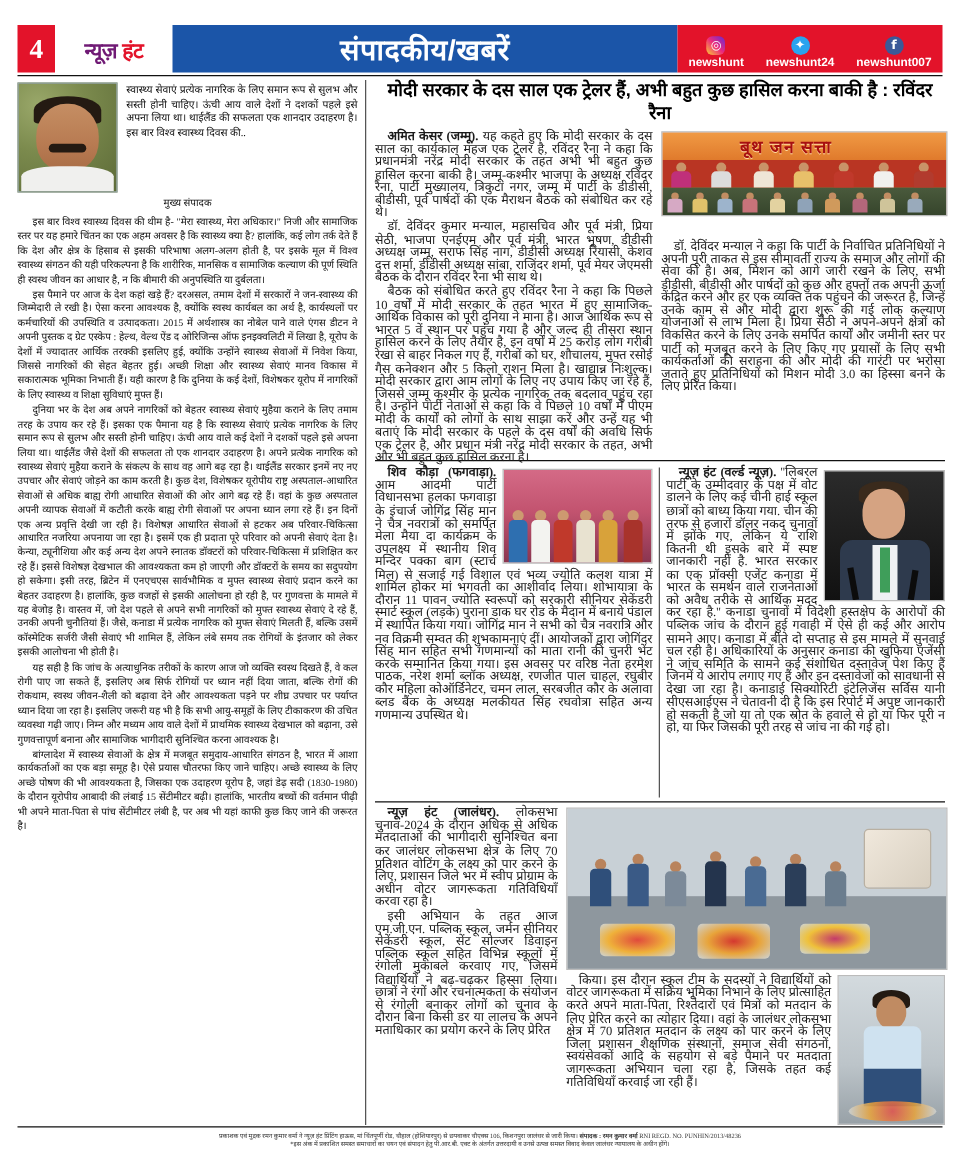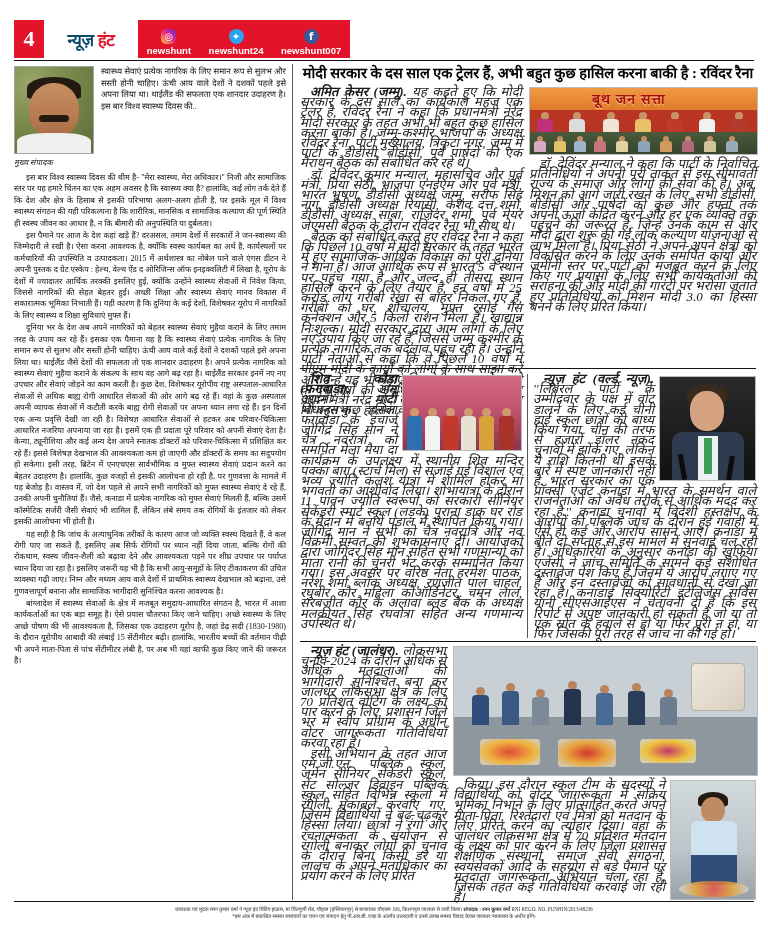--- a/index.html
+++ b/index.html
@@ -11,68 +11,68 @@
     -webkit-font-smoothing:antialiased;
   }
   .page{position:relative;width:768px;height:940px;overflow:hidden;background:#fff;}
 
   
   .masthead{position:absolute;left:14px;top:20px;width:740px;height:38px;display:flex;align-items:stretch;}
   .mh-pageno{width:30px;background:#e3132a;color:#fff;display:flex;align-items:center;justify-content:center;
     font-family:"Liberation Serif",serif;font-size:22px;font-weight:700;}
   .mh-logo{width:86px;background:#ffffff;display:flex;align-items:center;justify-content:center;padding:0 4px;}
   .mh-logo-txt{font-family:"Liberation Sans",sans-serif;font-weight:700;font-size:17px;letter-spacing:-.5px;}
-  .mh-logo-txt .blue{color:#0c4a6e;}
+  .mh-logo-txt .blue{color:#701a75;}
   .mh-logo-txt .red{color:#e3132a;}
   .mh-date{width:122px;background:#e3132a;color:#fff;display:flex;flex-direction:column;justify-content:center;
     padding-left:6px;font-family:"Liberation Sans",sans-serif;font-weight:700;font-size:9.5px;line-height:11.5px;letter-spacing:.2px;}
   .mh-title{flex:1;background:#1b55a8;color:#fff;display:flex;align-items:center;justify-content:center;
     font-family:"Liberation Sans",sans-serif;font-weight:700;font-size:23px;letter-spacing:.5px;}
   .mh-social{width:212px;background:#e3132a;display:flex;align-items:flex-end;justify-content:space-around;padding-bottom:2px;}
   .soc{display:flex;flex-direction:column;align-items:center;gap:1px;}
   .soc-ic{width:15px;height:15px;border-radius:4px;display:flex;align-items:center;justify-content:center;
     font-family:"DejaVu Sans",sans-serif;font-size:10px;color:#fff;font-weight:700;}
   .ic-ig{background:linear-gradient(45deg,#f9ce34,#ee2a7b,#6228d7);border-radius:5px;}
   .ic-tw{background:#2aa3ef;border-radius:50%;}
   .ic-fb{background:#3b5998;border-radius:50%;}
   .soc-lbl{color:#fff;font-family:"Liberation Sans",sans-serif;font-weight:700;font-size:9.5px;}
 
   
   .hr-thick{position:absolute;background:#111;}
   .vline{position:absolute;width:1px;background:#555;}
 
   
   .hl{font-family:"Liberation Sans","DejaVu Sans",sans-serif;font-weight:700;color:#000;text-align:center;line-height:1.18;}
-  .body{font-family:"Liberation Serif","DejaVu Serif",serif;font-size:13px;line-height:10.2px;text-align:justify;color:#1a1a1a;font-style:italic;}
+  .body{font-family:"Liberation Serif","DejaVu Serif",serif;font-size:10px;line-height:10.2px;text-align:justify;color:#1a1a1a;}
   .body p{margin:0 0 1px 0;text-indent:10px;}
   .dateline{font-weight:700;}
 
   
   .ed-col{position:absolute;left:14px;top:66px;width:272px;}
   .ed-head{font-size:19px;line-height:24px;margin-bottom:7px;}
   .ed-intro-wrap{display:flex;gap:7px;align-items:flex-start;}
   .ed-photo{width:78px;height:86px;flex:0 0 78px;border:1px solid #9aa;overflow:hidden;position:relative;background:#6d7a4a;}
   .ed-photo .bg{position:absolute;inset:0;background:
       radial-gradient(circle at 20% 20%,#9aa86a 0%,#7b8a4d 40%,#5d6b38 100%);}
   .ed-photo .face{position:absolute;left:14px;top:16px;width:50px;height:54px;border-radius:48% 48% 44% 44%;
       background:linear-gradient(180deg,#c58e63 0%,#b87b52 60%,#a96d46 100%);}
   .ed-photo .hair{position:absolute;left:12px;top:10px;width:54px;height:22px;border-radius:50% 50% 10% 10%;background:#241a12;}
   .ed-photo .mous{position:absolute;left:24px;top:48px;width:30px;height:7px;border-radius:4px;background:#241a12;}
   .ed-photo .shirt{position:absolute;left:2px;bottom:0;width:74px;height:20px;background:#f0f0ee;border-radius:40% 40% 0 0;}
   .ed-intro{font-family:"Liberation Serif",serif;font-size:8.3px;line-height:11.6px;text-align:justify;color:#111;flex:1;}
   .ed-byline{margin-top:4px;background:#1b55a8;height:26px;display:flex;align-items:center;justify-content:flex-end;
       padding-right:10px;box-sizing:border-box;}
   .ed-byline span{color:#fff;font-family:"Liberation Sans",sans-serif;font-weight:700;font-size:15px;}
-  .ed-role{font-size:8px;margin-top:2px;margin-bottom:5px;font-family:"Liberation Serif",serif;font-style:italic;}
+  .ed-role{text-align:center;font-size:8px;margin-top:2px;margin-bottom:5px;font-family:"Liberation Serif",serif;}
   .ed-body{font-family:"Liberation Serif",serif;font-size:8px;line-height:11.4px;text-align:justify;}
   .ed-body p{margin:0 0 1px 0;text-indent:12px;}
 
   
   .a1{position:absolute;left:300px;top:64px;width:456px;}
-  .a1-head{font-size:14.5px;line-height:18px;margin-bottom:5px;font-family:Liberation Serif, serif;}
+  .a1-head{font-size:14.5px;line-height:18px;margin-bottom:5px;}
   .a1-grid{display:flex;gap:7px;}
   .a1-left{width:222px;}
   .a1-right{width:227px;}
   .photo{position:relative;overflow:hidden;border:1px solid #bbb;}
   
   .ph-booth{width:227px;height:66px;background:linear-gradient(180deg,#e8803a 0%,#e0712c 55%,#c23a1e 100%);}
   .ph-booth .banner{position:absolute;left:0;right:0;top:0;height:22px;background:linear-gradient(180deg,#f09a44,#e07a2c);}
   .ph-booth .bantxt{position:absolute;left:62px;top:1px;color:#a81010;font-family:"Liberation Sans",sans-serif;
      font-weight:700;font-size:14px;text-shadow:0 1px 0 #ffd9a0;letter-spacing:1px;}
   .ph-booth .stage{position:absolute;left:0;right:0;top:22px;height:22px;background:#b93523;}
@@ -141,20 +141,21 @@
 <div class="page">
 
   <div class="masthead">
     <div class="mh-pageno">4</div>
     <div class="mh-logo">
       <span class="mh-logo-txt">
         <span class="blue">न्यूज़</span>
         <span class="red">हंट</span>
       </span>
     </div>
+    <div class="mh-title">संपादकीय/खबरें</div>
     <div class="mh-social">
       <div class="soc">
         <div class="soc-ic ic-ig">◎</div>
         <div class="soc-lbl">newshunt</div>
       </div>
       <div class="soc">
         <div class="soc-ic ic-tw">✦</div>
         <div class="soc-lbl">newshunt24</div>
       </div>
       <div class="soc">
@@ -273,21 +274,21 @@
             </div>
           <div class="cperson" style="left:174px;">
               <div class="h"></div>
               <div class="b" style="background:#cfc49a;"></div>
             </div>
           <div class="cperson" style="left:196px;">
               <div class="h"></div>
               <div class="b" style="background:#99aabb;"></div>
             </div>
         </div>
-        <div class="body" style="margin-top:4px;">
+        <div class="body" style="margin-top:20px;">
           <p>डॉ. देविंदर मन्याल ने कहा कि पार्टी के निर्वाचित प्रतिनिधियों ने अपनी पूरी ताकत से इस सीमावर्ती राज्य के समाज और लोगों की सेवा की है। अब, मिशन को आगे जारी रखने के लिए, सभी डीडीसी, बीडीसी और पार्षदों को कुछ और हफ्तों तक अपनी ऊर्जा केंद्रित करने और हर एक व्यक्ति तक पहुंचने की जरूरत है, जिन्हें उनके काम से और मोदी द्वारा शुरू की गई लोक कल्याण योजनाओं से लाभ मिला है। प्रिया सेठी ने अपने-अपने क्षेत्रों को विकसित करने के लिए उनके समर्पित कार्यों और जमीनी स्तर पर पार्टी को मजबूत करने के लिए किए गए प्रयासों के लिए सभी कार्यकर्ताओं की सराहना की और मोदी की गारंटी पर भरोसा जताते हुए प्रतिनिधियों को मिशन मोदी 3.0 का हिस्सा बनने के लिए प्रेरित किया।</p>
         </div>
       </div>
     </div>
   </div>
 
   <div class="a2">
     <div class="body">
       <div class="ph-kalash">
         <div class="kp" style="left:4px;">

